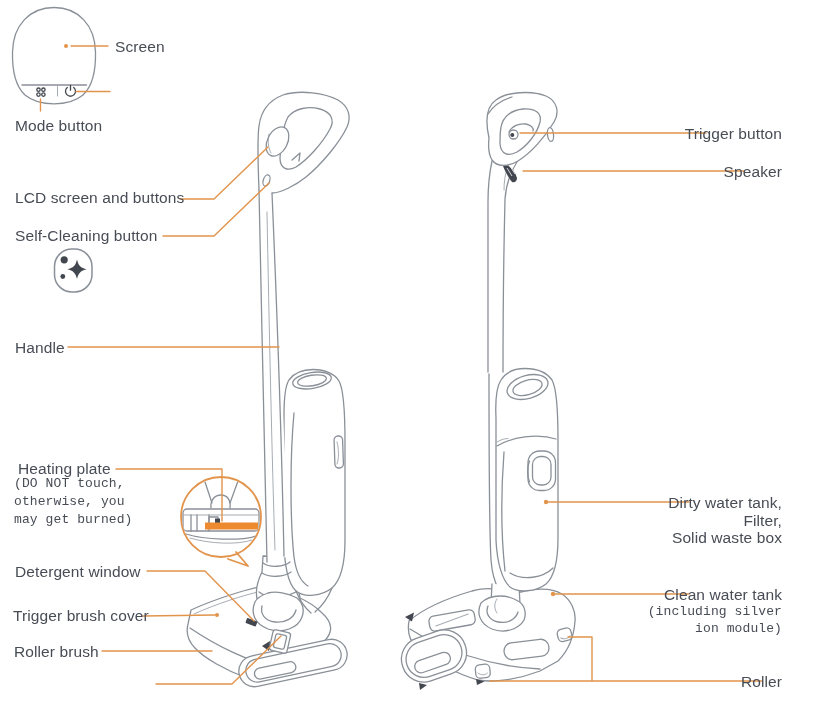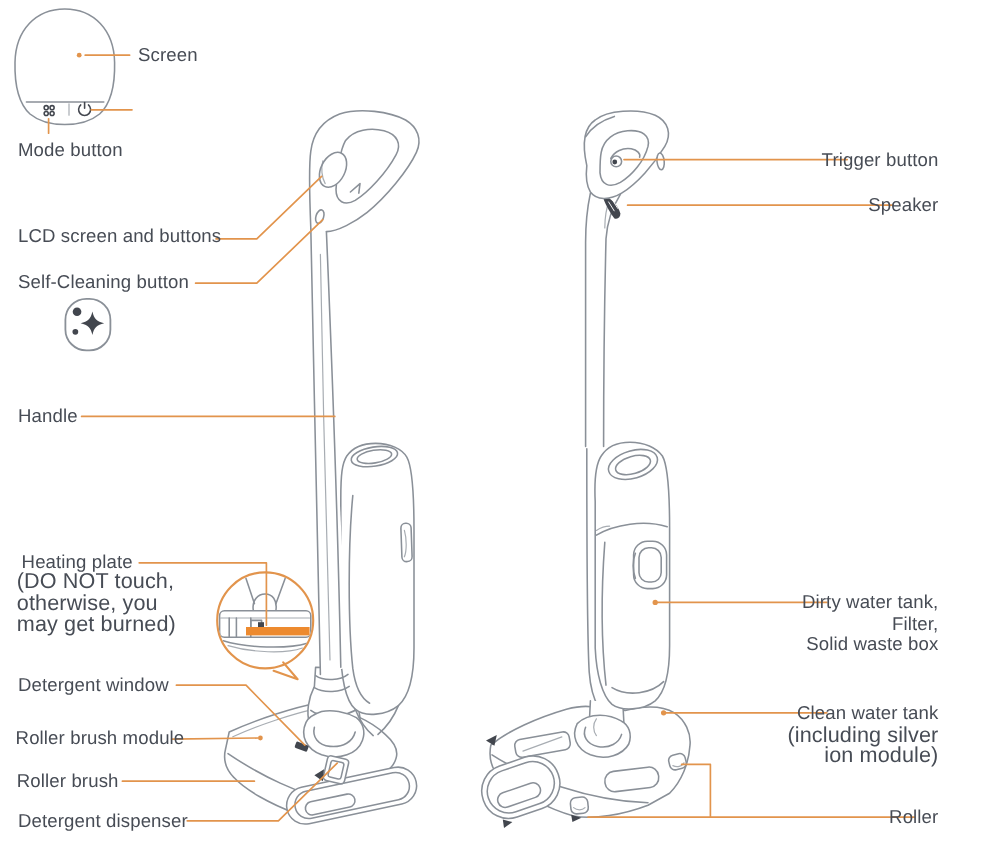--- a/index.html
+++ b/index.html
@@ -1,21 +1,21 @@
 <!DOCTYPE html>
 <html style="--accent: #E2944C; --outline: #8A9098; --outline-dark: #42464E; --text: #474C55; --heating-plate-fill: #ED8A2F;"><head>
 <meta charset="utf-8">
 <style>
   html,body{margin:0;padding:0;background:#fff;}
   .stage{position:relative;width:804px;height:703px;background:#fff;overflow:hidden;
          font-family:"Liberation Sans",sans-serif;}
   svg{position:absolute;left:0;top:0;}
   .lbl{position:absolute;font-size:15.5px;line-height:17px;color:var(--text,#474C55);
        white-space:nowrap;letter-spacing:.1px;}
-  .lbl.sm{font-size:18px;line-height:16px;}
+  .lbl.sm{font-size:13px;line-height:16px;font-family:Liberation Mono, monospace;}
   .lbl.r{text-align:center;}
   
   .ln{fill:none;stroke:var(--outline,#8A9098);stroke-width:1.3;stroke-linecap:round;stroke-linejoin:round;}
   .ln2{fill:none;stroke:var(--outline,#8A9098);stroke-width:1;stroke-linecap:round;opacity:.75;}
   .fw{fill:#fff;stroke:var(--outline,#8A9098);stroke-width:1.3;stroke-linecap:round;stroke-linejoin:round;}
   .fo{fill:#fff;stroke:none;}
   .dk{fill:var(--outline-dark,#42464E);stroke:none;}
   .dkl{fill:none;stroke:var(--outline-dark,#42464E);stroke-width:1.3;stroke-linecap:round;}
   .acc{fill:none;stroke:var(--accent,#E2944C);stroke-width:1.4;stroke-linecap:round;stroke-linejoin:round;}
   .acc2{fill:none;stroke:var(--accent,#E2944C);stroke-width:1.8;stroke-linecap:round;stroke-linejoin:round;}
@@ -227,23 +227,22 @@
 <div class="lbl" style="left:115px;top:38px">Screen</div>
 <div class="lbl" style="left:15px;top:117px">Mode button</div>
 <div class="lbl" style="left:15px;top:227px">Self-Cleaning button</div>
 <div class="lbl" style="left:15px;top:189px">LCD screen and buttons</div>
 <div class="lbl" style="left:15px;top:339px">Handle</div>
 <div class="lbl" style="left:18px;top:460px">Heating plate</div>
 <div class="lbl sm" style="left:14px;top:476px">(DO NOT touch,</div>
 <div class="lbl sm" style="left:14px;top:494px">otherwise, you</div>
 <div class="lbl sm" style="left:14px;top:512px">may get burned)</div>
 <div class="lbl" style="left:15px;top:563px">Detergent window</div>
-<div class="lbl" style="left:13px;top:607px">Roller brush module</div>
+<div class="lbl" style="left:13px;top:607px">Trigger brush cover</div>
 <div class="lbl" style="left:14px;top:643px">Roller brush</div>
-<div class="lbl" style="left:15px;top:676px">Detergent dispenser</div>
 
 <div class="lbl r" style="right:22px;top:125px">Trigger button</div>
 <div class="lbl r" style="right:22px;top:163px">Speaker</div>
 <div class="lbl r" style="right:22px;top:494px">Dirty water tank,</div>
 <div class="lbl r" style="right:22px;top:512px">Filter,</div>
 <div class="lbl r" style="right:22px;top:529px">Solid waste box</div>
 <div class="lbl r" style="right:22px;top:586px">Clean water tank</div>
 <div class="lbl r sm" style="right:22px;top:604px">(including silver</div>
 <div class="lbl r sm" style="right:22px;top:621px">ion module)</div>
 <div class="lbl r" style="right:22px;top:673px">Roller</div>

